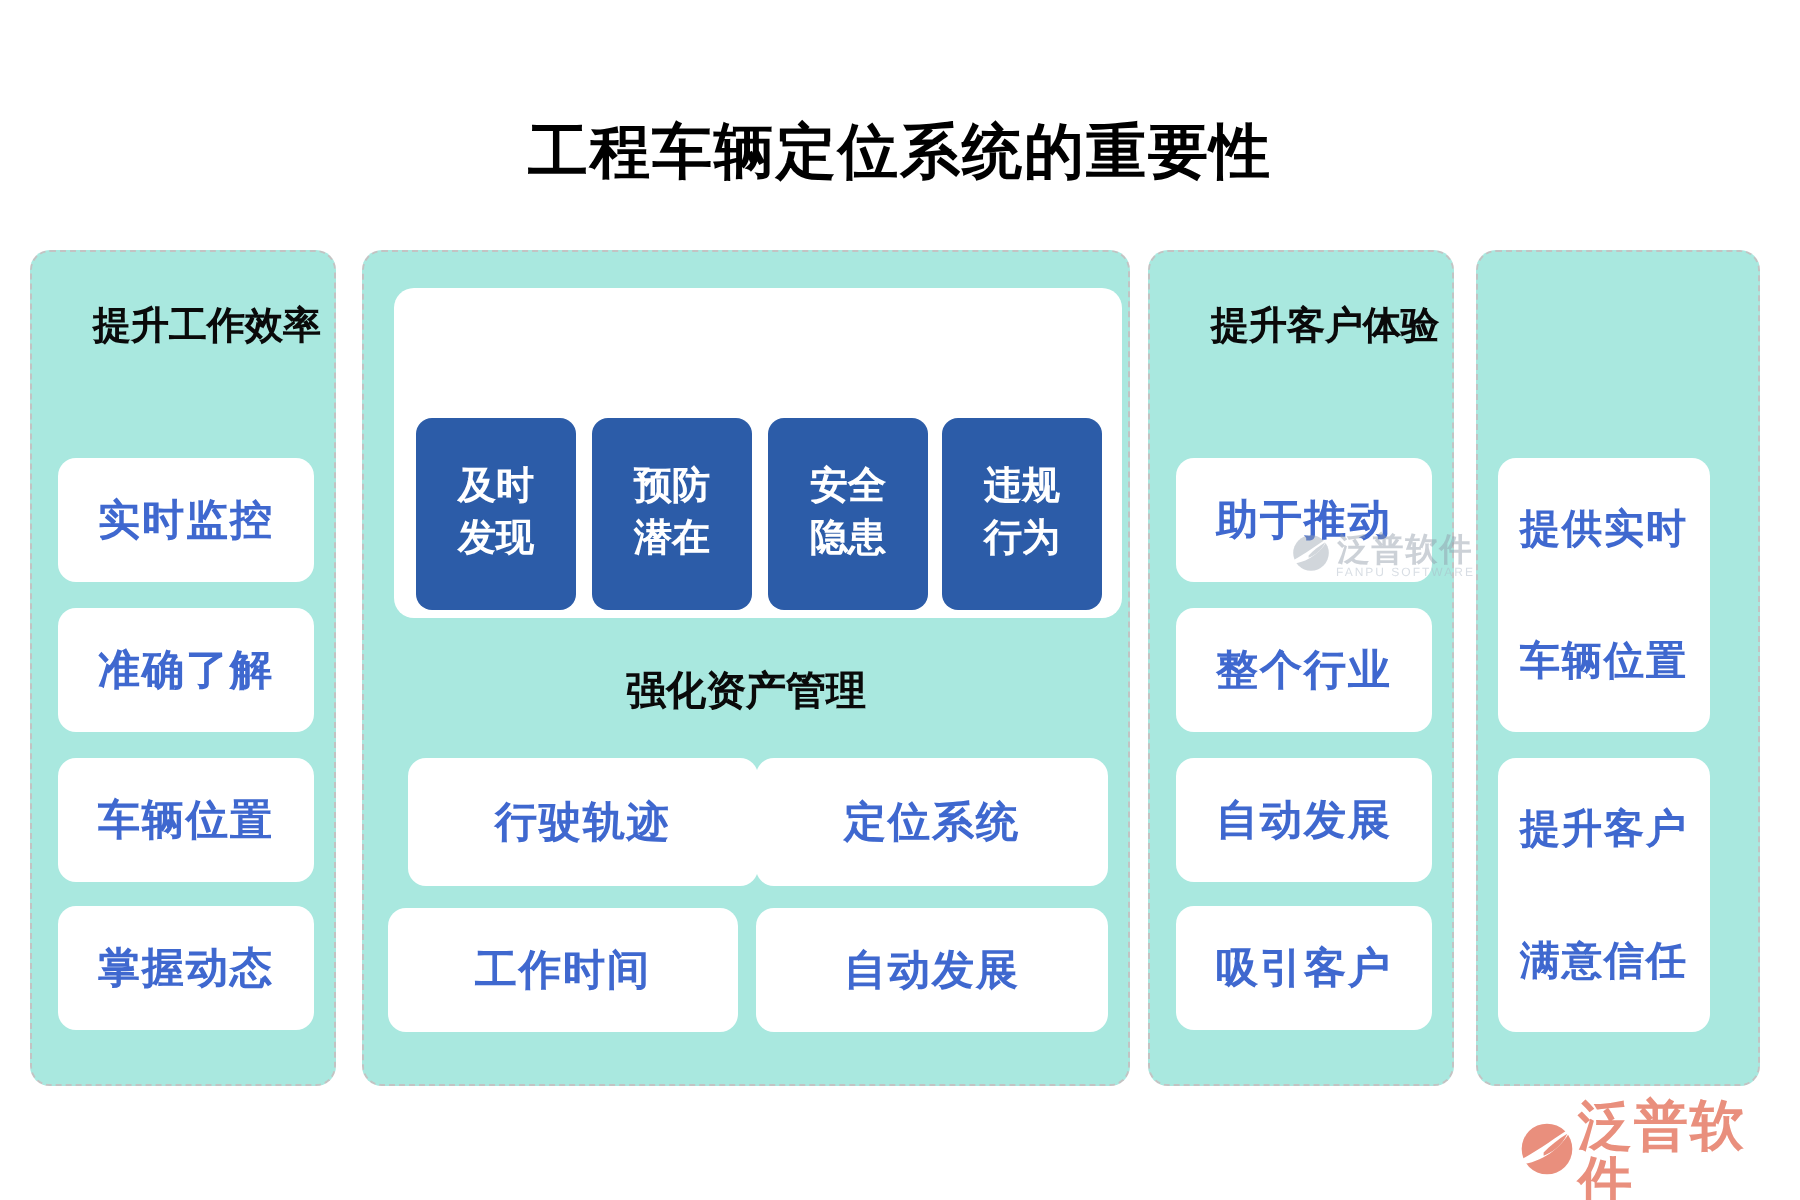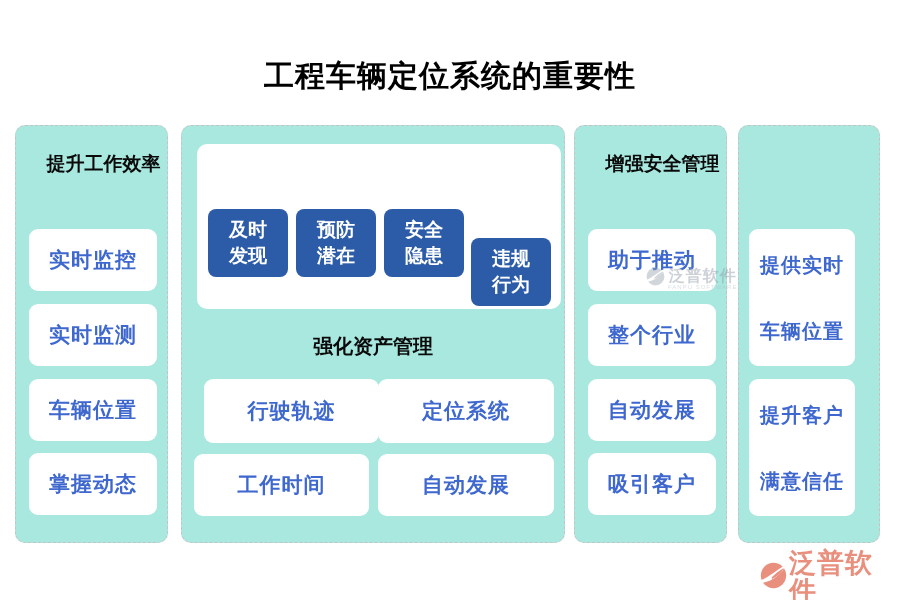--- a/index.html
+++ b/index.html
@@ -45,27 +45,27 @@
   .safety-panel {
     position:absolute; left:15px; top:18px; width:364px; height:165px;
     background:#ffffff; border-radius:10px;
   }
   .panel-header {
     position:absolute; top:13px; left:0; width:100%;
     text-align:center; font-size:20px; font-weight:bold; color:#0a0a0a;
     line-height:24px;
   }
   .dark-box {
-    position:absolute; top:65px; width:80px; height:68px;
+    position:absolute; top:65px; width:80px; height:96px;
     background:#2c5ca8; border-radius:8px;
     display:flex; align-items:center; justify-content:center;
     color:#ffffff; font-weight:bold; font-size:19px;
     text-align:center; white-space:pre-line; line-height:1.35;
   }
-  .dk1 { left:11px; } .dk2 { left:99px; } .dk3 { left:187px; } .dk4 { left:274px;margin-top:29px; }
+  .dk1 { left:11px; } .dk2 { left:99px; } .dk3 { left:187px; } .dk4 { left:274px; }
 
   .asset-header {
     position:absolute; top:208px; left:0; width:100%;
     text-align:center; font-size:20px; font-weight:bold; color:#0a0a0a;
     line-height:24px;
   }
   .grid-box {
     position:absolute; background:#ffffff; border-radius:9px;
     display:flex; align-items:center; justify-content:center;
     color:#3f68cf; font-weight:bold; font-size:21px; letter-spacing:1px;
@@ -94,21 +94,21 @@
   }
 </style>
 </head>
 <body>
 
 <div class="page-title">工程车辆定位系统的重要性</div>
 
 <div class="col col-1">
   <div class="col-header">提升工作效率</div>
   <div class="item-box r1">实时监控</div>
-  <div class="item-box r2">实时监测</div>
+  <div class="item-box r2">准确了解</div>
   <div class="item-box r3">车辆位置</div>
   <div class="item-box r4">掌握动态</div>
 </div>
 
 <div class="col col-2">
   <div class="safety-panel">
     <div class="dark-box dk1">及时
 发现</div>
     <div class="dark-box dk2">预防
 潜在</div>
@@ -118,21 +118,21 @@
 行为</div>
   </div>
   <div class="asset-header">强化资产管理</div>
   <div class="grid-box g1">行驶轨迹</div>
   <div class="grid-box g3">工作时间</div>
   <div class="grid-box g2">定位系统</div>
   <div class="grid-box g4">自动发展</div>
 </div>
 
 <div class="col col-3">
-  <div class="col-header">增强安全管理</div>
+  <div class="col-header">提升客户体验</div>
   <div class="item-box r1">助于推动</div>
   <div class="item-box r2">整个行业</div>
   <div class="item-box r3">自动发展</div>
   <div class="item-box r4">吸引客户</div>
 </div>
 
 <div class="col col-4">
   <div class="item-box b1">提供实时
 车辆位置</div>
   <div class="item-box b2">提升客户

